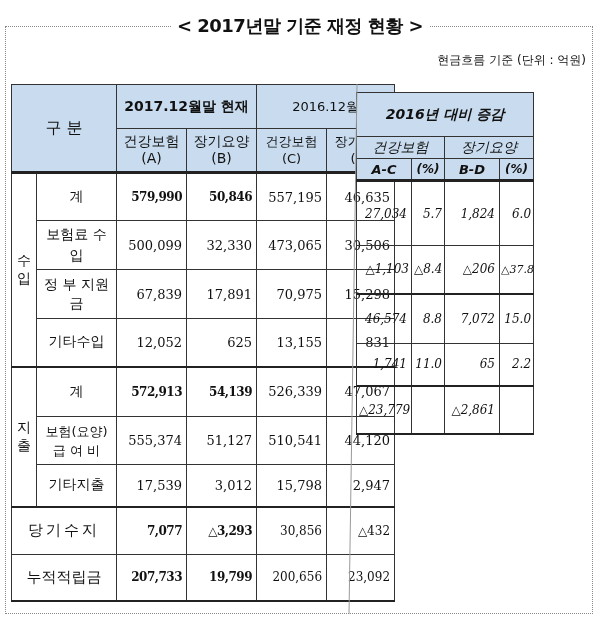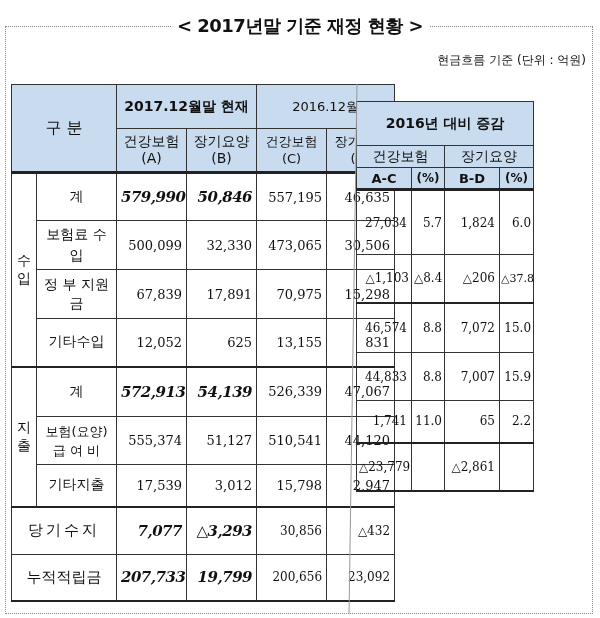--- a/index.html
+++ b/index.html
@@ -5,24 +5,24 @@
   html,body{margin:0;padding:0;background:#fff;}
   body{width:600px;height:618px;position:relative;overflow:hidden;font-family:"DejaVu Serif","Liberation Serif",serif;color:#111;}
   .frame{position:absolute;left:5px;top:26px;width:588px;height:588px;border:1px dotted #888;box-sizing:border-box;}
   .title{position:absolute;left:0;top:14px;width:600px;text-align:center;font-size:18px;font-weight:bold;font-family:"DejaVu Sans","Liberation Sans",sans-serif;letter-spacing:-0.5px;}
   .title span{background:#fff;padding:0 6px;}
   .unit{position:absolute;right:14px;top:52px;font-size:12px;font-family:"DejaVu Sans","Liberation Sans",sans-serif;}
   table{border-collapse:collapse;position:absolute;table-layout:fixed;}
   td,th{border:1px solid #333;padding:0 4px;box-sizing:border-box;}
   th{background:#c9dbee;font-weight:normal;font-family:"DejaVu Sans","Liberation Sans",sans-serif;}
   .t1{left:11px;top:84px;width:338px;}
-  .t2{left:356px;top:101px;width:177px;}
+  .t2{left:356px;top:92px;width:177px;font-style:italic;}
   .hb{font-weight:bold;}
   .num{text-align:right;font-size:13px;}
-  .num.b{font-weight:bold;font-size:15px;letter-spacing:-0.5px;font-style:italic;}
+  .num.b{font-weight:bold;font-size:12px;letter-spacing:-0.5px;}
   .lbl{text-align:center;font-size:14px;font-family:"DejaVu Sans","Liberation Sans",sans-serif;}
   .grp{text-align:center;font-size:14px;font-family:"DejaVu Sans","Liberation Sans",sans-serif;border-right:1px solid #333;}
   .thick-bottom td, .thick-bottom th{border-bottom:3px solid #222;}
   .dot td{border-bottom:1px dotted #666;}
   .rowbot td{border-bottom:2px solid #222;margin-top:44px;}
   .small{font-size:12px;}
 </style>
 </head>
 <body>
 
@@ -153,26 +153,20 @@
     <td class="num small" style="padding:0 2px">△8.4</td>
     <td class="num small">△206</td>
     <td class="num" style="padding:0 1px;font-size:11px">△37.8</td>
   </tr>
   <tr style="height:50px">
     <td class="num small">46,574</td>
     <td class="num small" style="padding:0 2px">8.8</td>
     <td class="num small">7,072</td>
     <td class="num small" style="padding:0 2px">15.0</td>
   </tr>
-  <tr style="height:48px" class="dot">
-    <td class="num small">44,833</td>
-    <td class="num small" style="padding:0 2px">8.8</td>
-    <td class="num small">7,007</td>
-    <td class="num small" style="padding:0 2px">15.9</td>
-  </tr>
   <tr style="height:42px" class="rowbot">
     <td class="num small">1,741</td>
     <td class="num small" style="padding:0 2px">11.0</td>
     <td class="num small">65</td>
     <td class="num small" style="padding:0 2px">2.2</td>
   </tr>
   <tr style="height:48px" class="rowbot">
     <td class="small" style="padding:0 2px;text-align:left">△23,779</td>
     <td class="num small"></td>
     <td class="num small">△2,861</td>

